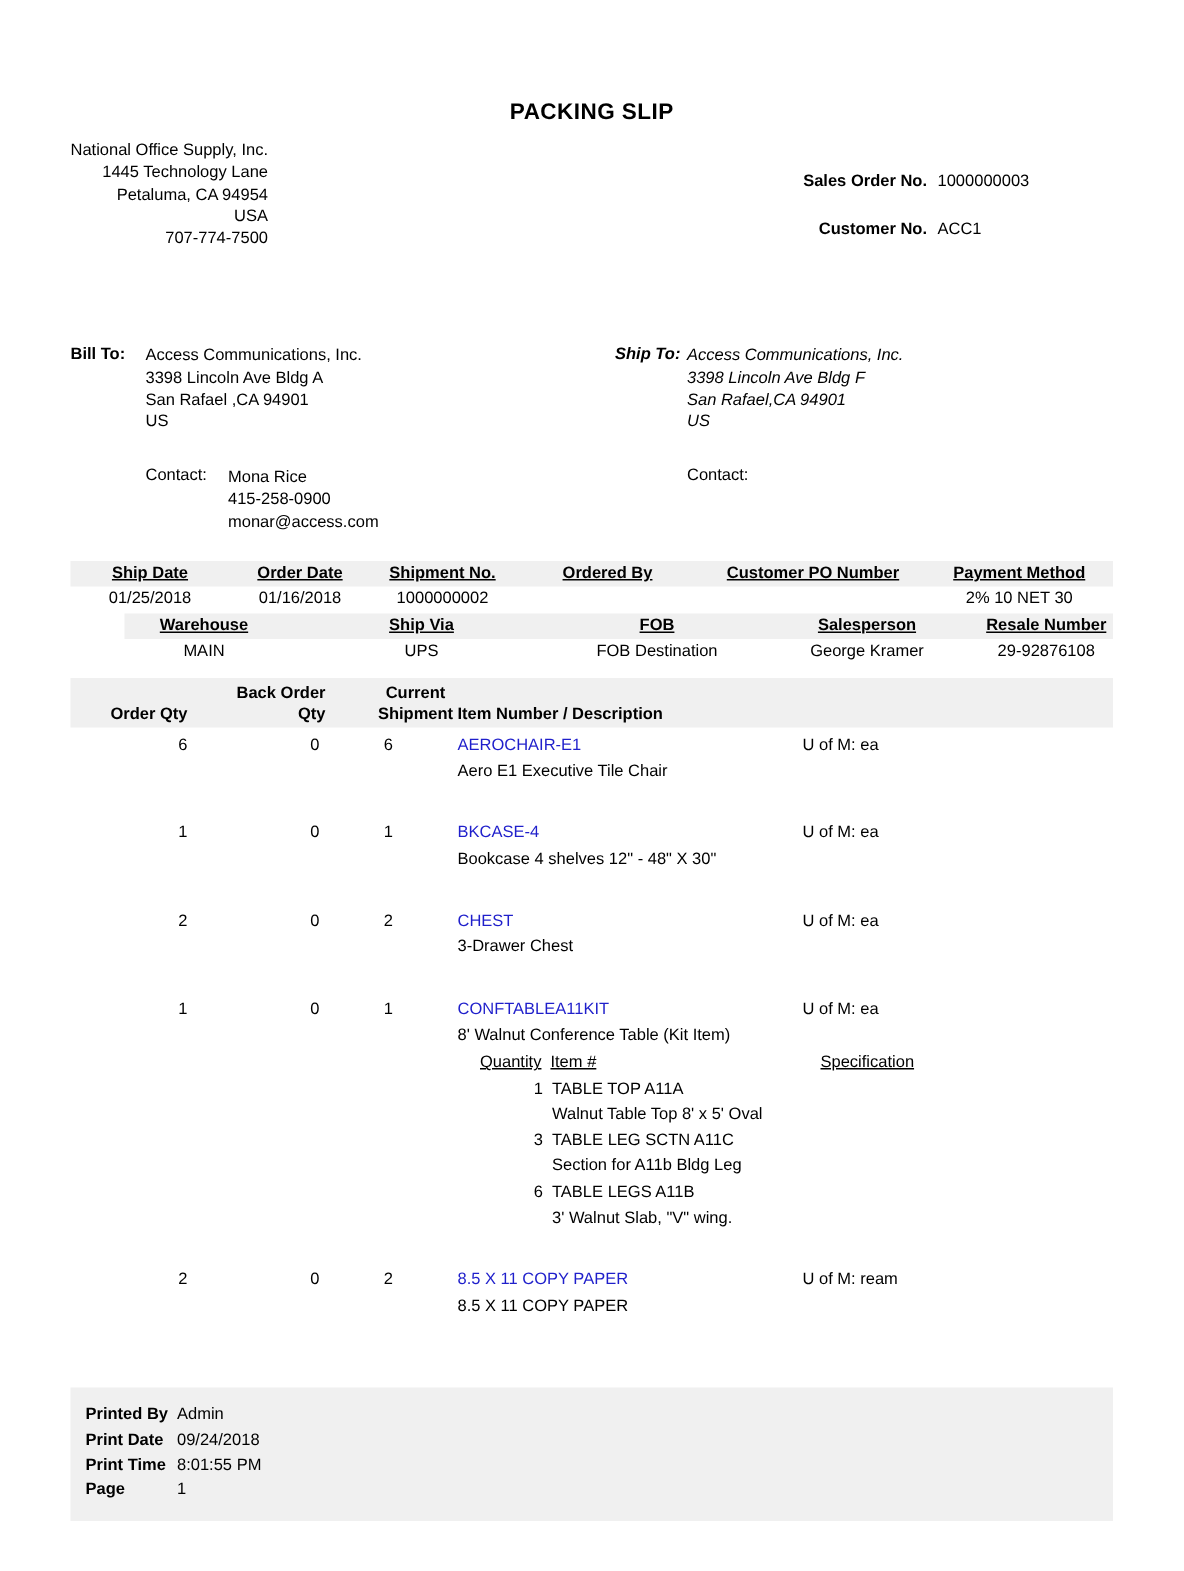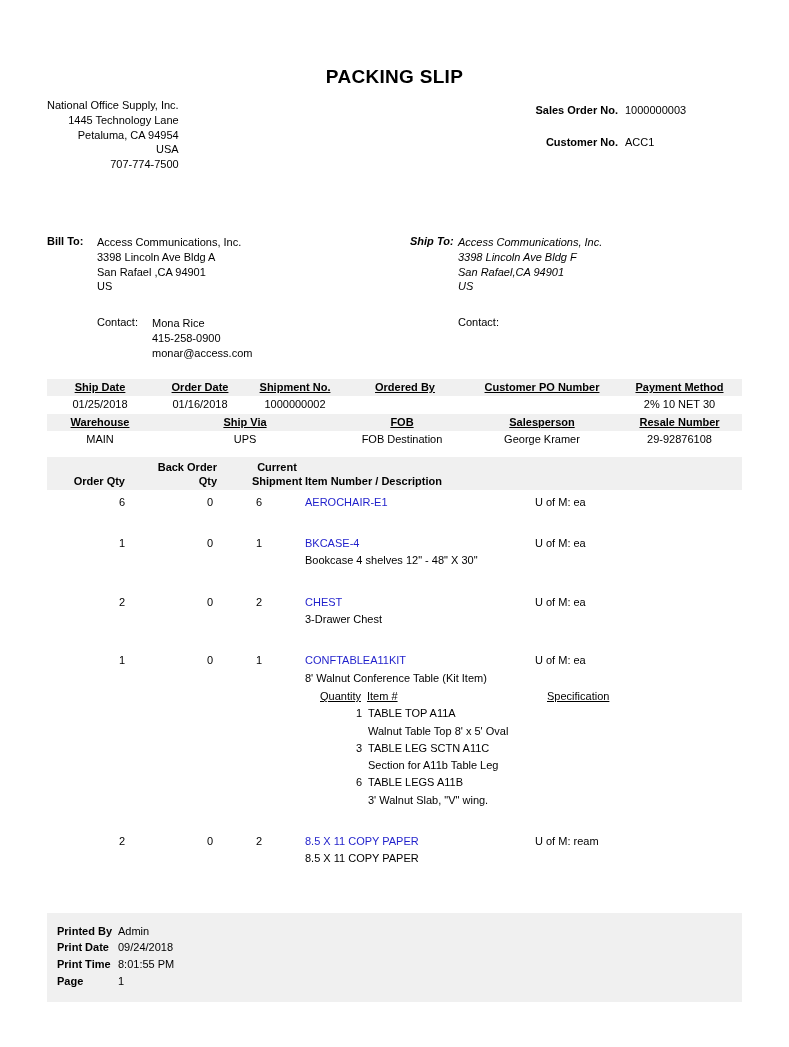--- a/index.html
+++ b/index.html
@@ -5,45 +5,45 @@
   * { margin:0; padding:0; box-sizing:border-box; }
   html, body { background:#ffffff; }
   body {
     width:789px; height:1047px;
     font-family:"Liberation Sans", sans-serif;
     font-size:11px; color:#000;
     overflow:hidden;
   }
   .page { padding:0 47px; }
 
-  .doc-title { text-align:center; font-weight:bold; font-size:19px; padding-top:66px; letter-spacing:0.3px; }
+  .doc-title { text-align:center; font-weight:bold; font-size:15px; padding-top:66px; letter-spacing:0.3px; }
 
   .top-block { display:flex; justify-content:space-between; margin-top:10px; }
   .company-line { line-height:14.8px;text-align:right; }
-  .order-numbers { display:grid; grid-template-columns:auto 117px; column-gap:7px; row-gap:20px; align-content:start; margin-top:6px; }
+  .order-numbers { display:grid; grid-template-columns:auto 117px; column-gap:7px; row-gap:20px; align-content:start; margin-top:22px; }
   .order-numbers .lbl { font-weight:bold; text-align:right; }
 
   .addresses { display:flex; margin-top:63px; }
   .addr-bill { width:363px; display:flex; }
   .addr-ship { display:flex;font-style:italic; }
   .addr-label { font-weight:bold; width:50px; flex:none; }
   .addr-ship .addr-label { width:48px; }
   .addr-lines div { line-height:14.8px; }
 
   .contacts { display:flex; margin-top:22px; }
   .contact-bill { width:363px; padding-left:50px; display:flex; }
   .contact-ship { padding-left:48px; display:flex; }
   .contact-label { width:55px; flex:none; }
   .contact-lines div { line-height:14.9px; }
 
   .info-tables { margin-top:18px; }
   .t-row { display:grid; text-align:center; }
   .t-row > div { line-height:17.5px; white-space:nowrap; }
   .grid6 { grid-template-columns:106px 94px 96px 124px 150px 1fr; }
-  .grid5 { grid-template-columns:106px 184px 130px 150px 1fr; }
+  .grid5 { grid-template-columns:106px 184px 130px 150px 1fr;margin-left:36px; }
   .t-hdr { background:var(--band-gray, #F0F0F0); font-weight:bold;text-decoration:underline; }
 
   .items-hdr { display:grid; grid-template-columns:78px 92px 88px 1fr 207px;
     background:var(--band-gray, #F0F0F0); margin-top:8px; padding:3px 0 2px;
     align-items:end; line-height:14px; }
   .items-hdr .h-r { text-align:right; font-weight:bold;padding-left:12px; }
   .items-hdr .cur-box { width:56px; margin-left:32px; text-align:center; font-weight:bold; }
   .items-hdr .h-item { font-weight:bold; }
 
   .items-body { margin-top:4px; }
@@ -172,20 +172,21 @@
   </div>
 
   <div class="items-body">
 
     <div class="item-row">
       <div class="n-r">6</div>
       <div class="n-r col2-pad">0</div>
       <div class="n-r col3-pad">6</div>
       <div>
         <div class="item-no">AEROCHAIR-E1</div>
+        <div>Aero E1 Executive Tile Chair</div>
       </div>
       <div>U of M: ea</div>
     </div>
 
     <div class="item-row">
       <div class="n-r">1</div>
       <div class="n-r col2-pad">0</div>
       <div class="n-r col3-pad">1</div>
       <div>
         <div class="item-no">BKCASE-4</div>
@@ -228,21 +229,21 @@
             <span class="ki">TABLE TOP A11A</span>
           </div>
           <div class="kd">Walnut Table Top 8' x 5' Oval</div>
         </div>
 
         <div>
           <div class="kit-row1">
             <span class="kq">3</span>
             <span class="ki">TABLE LEG SCTN A11C</span>
           </div>
-          <div class="kd">Section for A11b Table Leg</div>
+          <div class="kd">Section for A11b Bldg Leg</div>
         </div>
 
         <div>
           <div class="kit-row1">
             <span class="kq">6</span>
             <span class="ki">TABLE LEGS A11B</span>
           </div>
           <div class="kd">3' Walnut Slab, "V" wing.</div>
         </div>
       </div>

